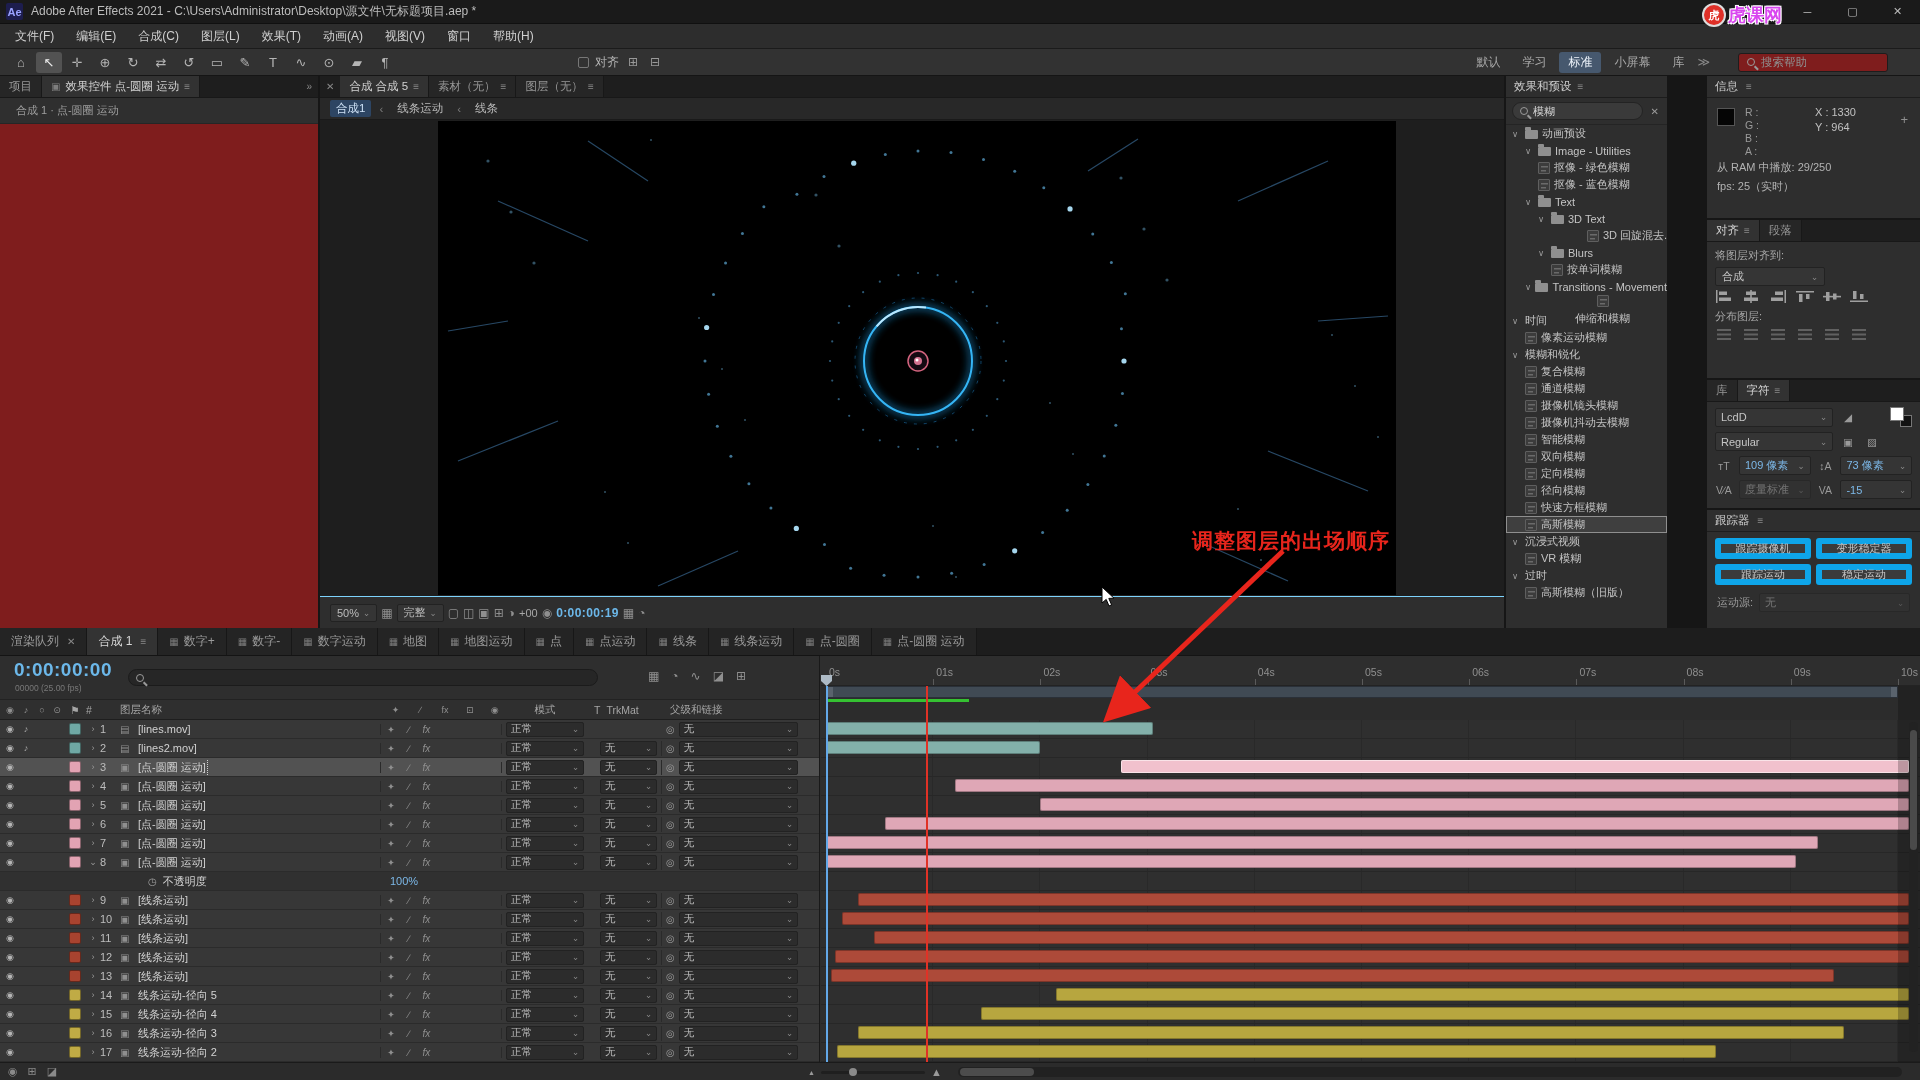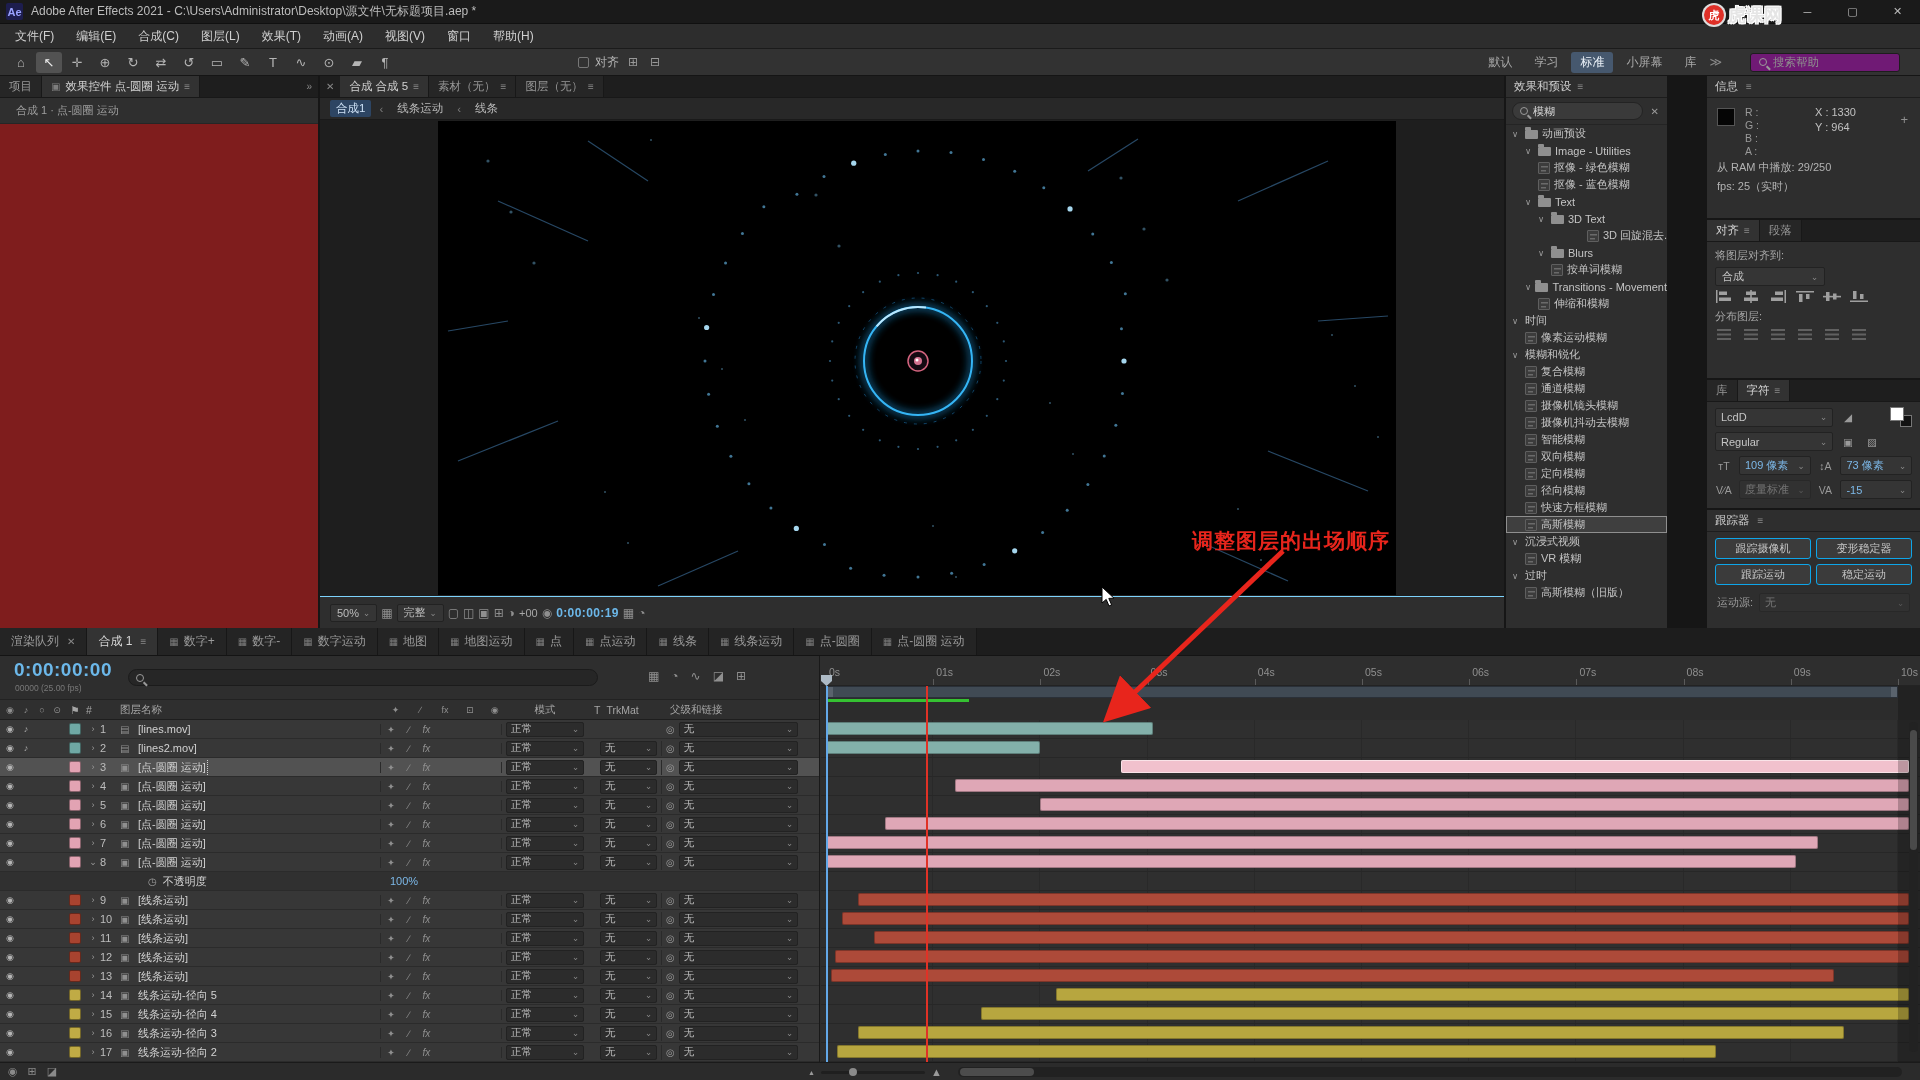--- a/index.html
+++ b/index.html
@@ -12,21 +12,21 @@
   display:flex;align-items:center;padding-left:6px;border-bottom:1px solid #101010}
 .ae-badge{width:17px;height:17px;background:#1d1d4e;color:#9aa2ff;font-weight:bold;font-size:11px;
   display:flex;align-items:center;justify-content:center;border-radius:2px;margin-right:8px}
 #title-text{font-size:12px;color:#bdbdbd;white-space:nowrap}
 #win-controls{margin-left:auto;display:flex;height:100%}
 .win-btn{width:45px;height:100%;display:flex;align-items:center;justify-content:center;color:#bbb;font-size:11px}
 #watermark{position:absolute;right:138px;top:3px;z-index:55;display:flex;align-items:center;gap:4px}
 .wm-badge{width:20px;height:20px;border-radius:50%;background:#e03028;color:#fff;font-size:11px;font-weight:bold;
   display:flex;align-items:center;justify-content:center;
   box-shadow:0 0 0 2px rgba(255,255,255,.85)}
-.wm-text{font-size:18px;font-weight:bold;color:#e5e5e5;
+.wm-text{font-size:18px;font-weight:bold;color:#d946ef;
   text-shadow:-1px -1px 0 #fff,1px -1px 0 #fff,-1px 1px 0 #fff,1px 1px 0 #fff}
 
 
 #menubar{position:absolute;left:0;top:24px;width:1920px;height:25px;background:#2d2d2d;
   display:flex;align-items:center;padding-left:4px;border-bottom:1px solid #1b1b1b}
 .menu-item{padding:0 11px;line-height:25px;color:#d0d0d0;font-size:12px}
 
 
 #toolbar{position:absolute;left:0;top:49px;width:1920px;height:27px;background:#323232;
   display:flex;align-items:center;padding:0 8px;border-bottom:1px solid #151515}
@@ -34,22 +34,22 @@
 .tool{width:26px;height:21px;display:flex;align-items:center;justify-content:center;color:#b5b5b5;
   font-size:13px;border-radius:3px}
 .tool.active{background:#525252;color:#f0f0f0}
 #snap-group{display:flex;align-items:center;gap:6px;margin-left:180px;color:#b5b5b5;font-size:12px}
 .snap-box{width:11px;height:11px;border:1px solid #777;border-radius:2px}
 .tb-ico{color:#9a9a9a;font-size:12px;padding:0 3px}
 #workspaces{margin-left:auto;display:flex;align-items:center;gap:4px}
 .ws{padding:2px 9px;color:#a9a9a9;font-size:12px;border-radius:3px}
 .ws.active{color:#eef4fb;background:#46586e}
 #ws-more{color:#8a8a8a;padding:0 4px}
-#help-search{display:flex;align-items:center;gap:6px;margin-left:24px;margin-right:12px;
-  background:#701a75;border:1px solid #1d1d1d;border-radius:3px;height:19px;padding:0 8px;min-width:150px}
+#help-search{display:flex;align-items:center;gap:6px;margin-left:24px;margin-right:24px;
+  background:#7f1d1d;border:1px solid #1d1d1d;border-radius:3px;height:19px;padding:0 8px;min-width:150px}
 .mag{width:8px;height:8px;border:1.5px solid #9a9a9a;border-radius:50%;position:relative;flex:0 0 auto}
 .mag::after{content:"";position:absolute;width:5px;height:1.6px;background:#9a9a9a;
   transform:rotate(45deg);left:6px;top:8px}
 #help-search span{color:#8e8e8e;font-size:11.5px}
 
 
 #main{position:absolute;left:0;top:76px;width:1920px;height:552px;background:#161616}
 .panel{position:absolute;top:0;height:552px;background:#7f1d1d}
 #panel-left{left:0;width:318px}
 #panel-comp{left:320px;width:1184px}
@@ -125,21 +125,21 @@
 #char-body{padding:5px 8px;display:flex;flex-direction:column;gap:5px}
 .char-row{display:flex;align-items:center;gap:6px}
 .mini-dd{display:flex;align-items:center;justify-content:space-between;background:#353535;border:1px solid #222;
   border-radius:2px;height:19px;padding:0 5px;color:#c6c6c6;font-size:11px}
 .mini-dd .val-blue{color:#7cb8e8}
 .char-ico{color:#9a9a9a;font-size:10.5px;width:18px;text-align:center}
 .swatch-wrap{position:relative;width:22px;height:20px;margin-left:auto}
 .swatch-fg{position:absolute;left:0;top:0;width:14px;height:14px;background:#fff;border:1px solid #777}
 .swatch-bg{position:absolute;right:0;bottom:0;width:12px;height:12px;background:#111;border:1px solid #777}
 #tracker-btns{display:grid;grid-template-columns:1fr 1fr;gap:5px;padding:6px 8px 2px 8px}
-.trk-btn{height:21px;background:#3b3b3b;border:1px solid #0ea5e9;border-radius:3px;display:flex;
+.trk-btn{height:21px;background:#3b3b3b;border:6px solid #0ea5e9;border-radius:3px;display:flex;
   align-items:center;justify-content:center;font-size:11px;color:#c6c6c6;white-space:nowrap}
 #tracker-src{display:flex;align-items:center;gap:6px;padding:6px 10px;font-size:11px;color:#9a9a9a}
 
 
 #tl-tabs{position:absolute;left:0;top:628px;width:1920px;height:28px;background:#1d1d1d;display:flex;
   align-items:stretch;border-bottom:1px solid #141414}
 .ttab{display:flex;align-items:center;gap:5px;padding:0 11px;background:#242424;color:#9b9b9b;
   border-right:1px solid #171717;font-size:12px;white-space:nowrap}
 .ttab.active{background:#333333;color:#d8d8d8}
 .ttab-ico{color:#7e7e7e;font-size:10px}
@@ -532,21 +532,21 @@
           </div>
           <div class="fx-row" style="padding-left: 45px;">
             <span class="pic"></span>
             <span class="fx-label">按单词模糊</span>
           </div>
           <div class="fx-row" style="padding-left: 19px;">
             <span class="tw">∨</span>
             <span class="fic"></span>
             <span class="fx-label">Transitions - Movement</span>
           </div>
-          <div class="fx-row" style="padding-left: 32px;">
+          <div class="fx-row" style="padding-left: 32px; flex-direction: column;">
             <span class="pic"></span>
             <span class="fx-label">伸缩和模糊</span>
           </div>
           <div class="fx-row" style="padding-left: 6px;">
             <span class="tw">∨</span>
             <span class="fx-label">时间</span>
           </div>
           <div class="fx-row" style="padding-left: 19px;">
             <span class="pic"></span>
             <span class="fx-label">像素运动模糊</span>

